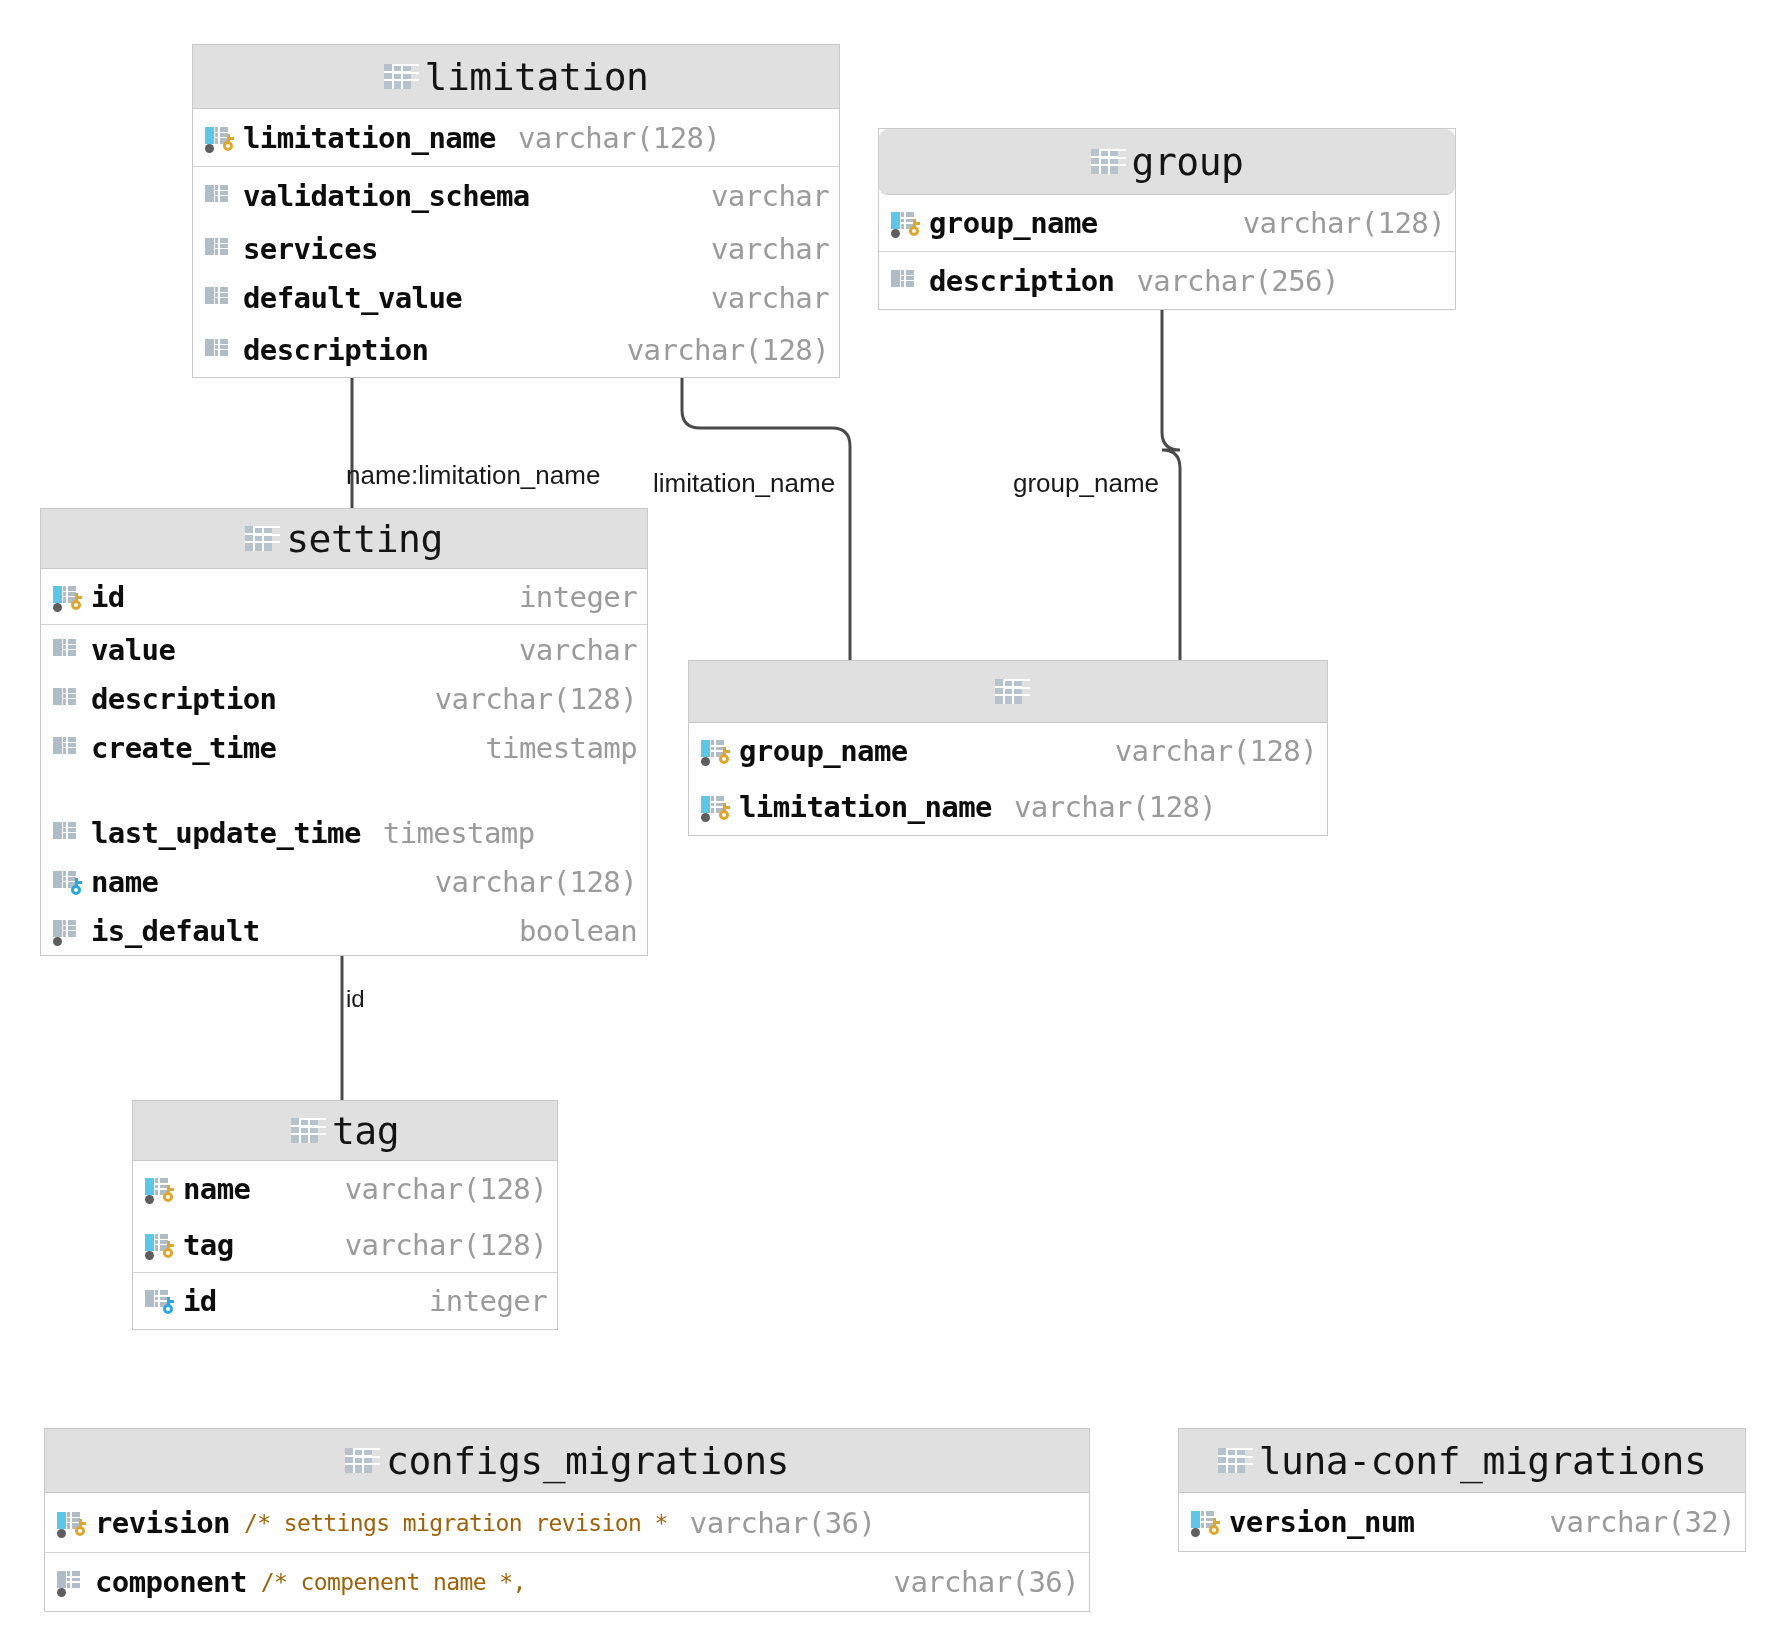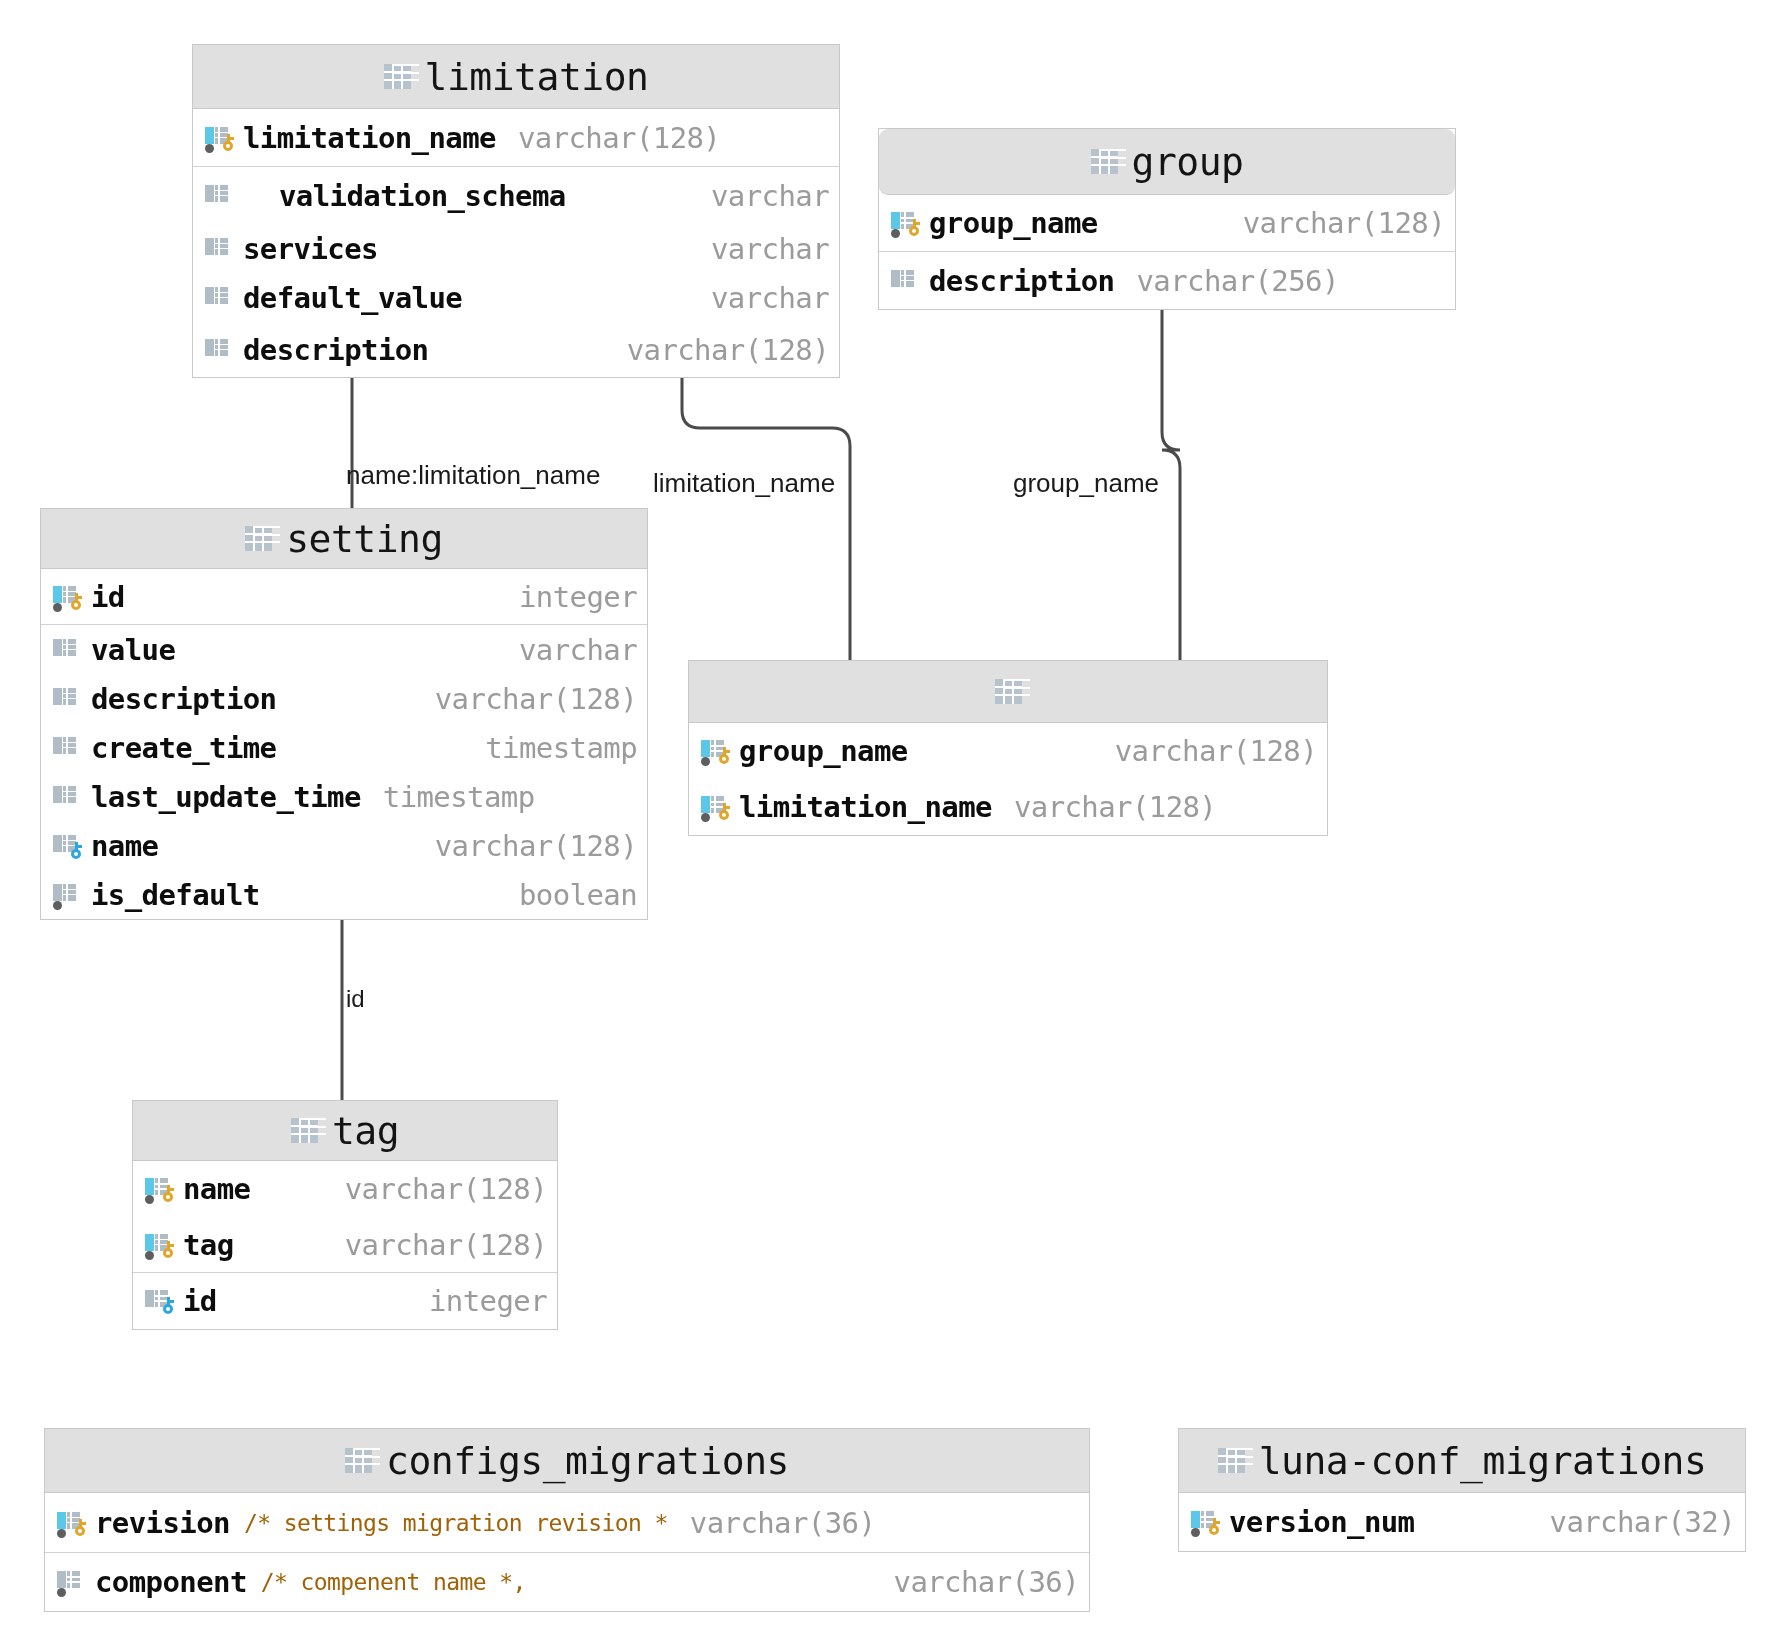--- a/index.html
+++ b/index.html
@@ -251,21 +251,21 @@
         <i class="ci-key">
             <i class="kring"></i>
             <i class="kstem"></i>
             <i class="ktooth"></i>
           </i>
       </span>
       <span class="col-name">limitation_name</span>
       <span class="col-type tight">varchar(128)</span>
     </div>
 
-    <div class="col-row" style="height:57px;gap:36px;">
+    <div class="col-row" style="height:57px;">
       <span class="col-icon">
           <i class="ci-grey"></i>
           <i class="ci-grid"></i>
         </span>
       <span class="col-name">validation_schema</span>
       <span class="col-type">varchar</span>
     </div>
     <div class="col-row" style="height:49px;">
       <span class="col-icon">
           <i class="ci-grey"></i>
@@ -364,21 +364,21 @@
       <span class="col-type">varchar(128)</span>
     </div>
     <div class="col-row" style="height:49px;">
       <span class="col-icon">
           <i class="ci-grey"></i>
           <i class="ci-grid"></i>
         </span>
       <span class="col-name">create_time</span>
       <span class="col-type">timestamp</span>
     </div>
-    <div class="col-row" style="height:49px;">
+    <div class="col-row" style="height:49px;margin-top:36px;">
       <span class="col-icon">
           <i class="ci-grey"></i>
           <i class="ci-grid"></i>
         </span>
       <span class="col-name">last_update_time</span>
       <span class="col-type tight">timestamp</span>
     </div>
     <div class="col-row" style="height:49px;">
       <span class="col-icon">
         <i class="ci-grey"></i>

